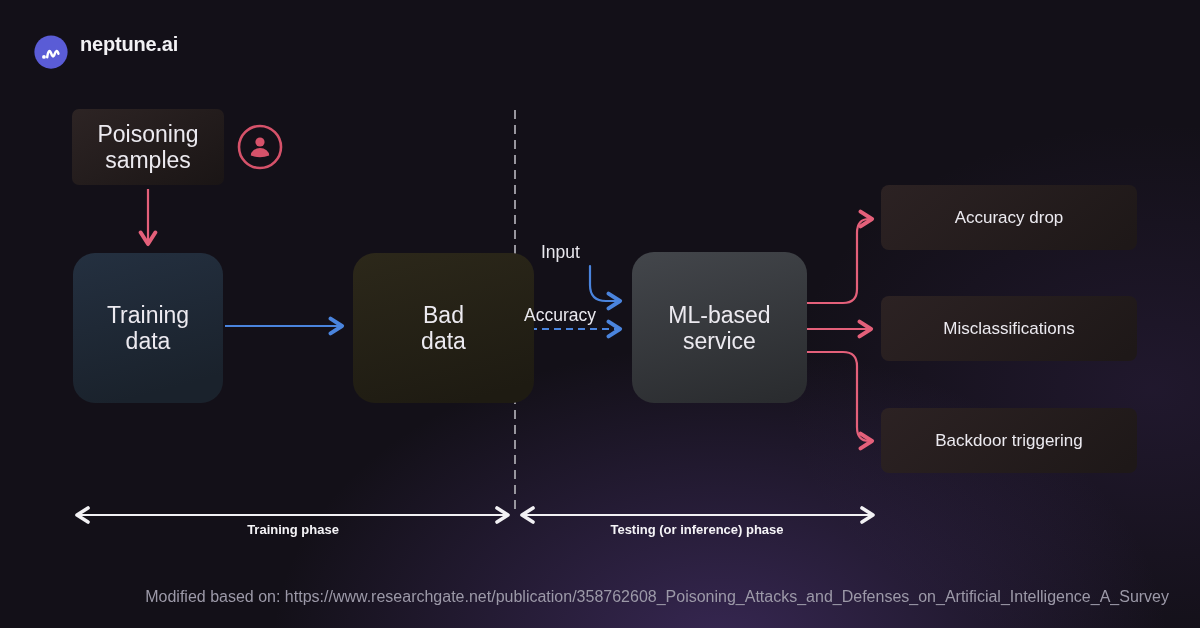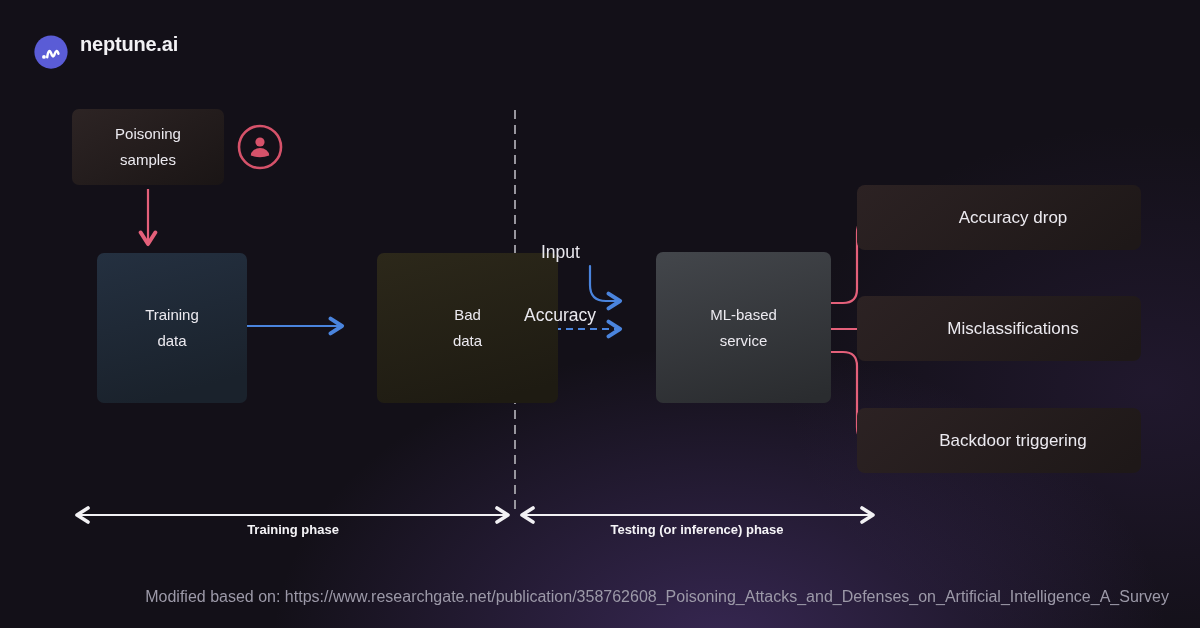--- a/index.html
+++ b/index.html
@@ -10,35 +10,35 @@
       radial-gradient(640px 430px at 60% 103%, rgba(104,71,162,0.42), rgba(19,16,24,0) 70%),
       radial-gradient(520px 380px at 96% 62%, rgba(86,56,130,0.20), rgba(19,16,24,0) 70%),
       #131018;
   }
   .abs{position:absolute;}
   
   .brand{left:32px;top:33px;display:flex;gap:10px;}
   .brand-name{color:#f2f1f4;font-size:20px;font-weight:700;letter-spacing:-0.2px;}
   
   .node{display:flex;flex-direction:column;align-items:center;justify-content:center;
-        color:#eceaf0;font-size:15px;line-height:26px;text-align:left;}
+        color:#eceaf0;font-size:23px;line-height:26px;text-align:left;}
   .node-sm{border-radius:7px;}
-  .node-lg{border-radius:7px;margin-left:24px;}
+  .node-lg{border-radius:22px;}
   .node-poisoning{left:72px;top:109px;width:152px;height:76px;
         background:linear-gradient(150deg,#2d2424 0%,#1a1515 100%);}
   .node-training{left:73px;top:253px;width:150px;height:150px;
         background:linear-gradient(165deg,#243040 0%,#1a222c 85%);}
   .node-bad{left:353px;top:253px;width:181px;height:150px;
         background:linear-gradient(165deg,#2c281a 0%,#1e1b12 90%);}
   .node-ml{left:632px;top:252px;width:175px;height:151px;
         background:linear-gradient(165deg,#43464b 0%,#2a2c2f 95%);}
-  .outcome{left:857px;width:256px;height:65px;border-radius:8px;
+  .outcome{left:881px;width:256px;height:65px;border-radius:8px;
         display:flex;align-items:center;justify-content:center;
         color:#eceaf0;font-size:17px;
-        background:linear-gradient(140deg,#2c2223 0%,#1e1818 95%);padding-left:28px;}
+        background:linear-gradient(140deg,#2c2223 0%,#1e1818 95%);}
   .outcome-1{top:185px;}
   .outcome-2{top:296px;}
   .outcome-3{top:408px;}
   
   .edge-label{color:#e9e8ee;font-size:17.5px;text-align:right;}
   .label-input{left:541px;top:242px;}
   .label-deployed{left:524px;top:305px;}
   
   .phase-label{color:#f5f4f7;font-size:13px;font-weight:700;text-align:center;}
   .phase-training{left:168px;top:522px;width:250px;}

